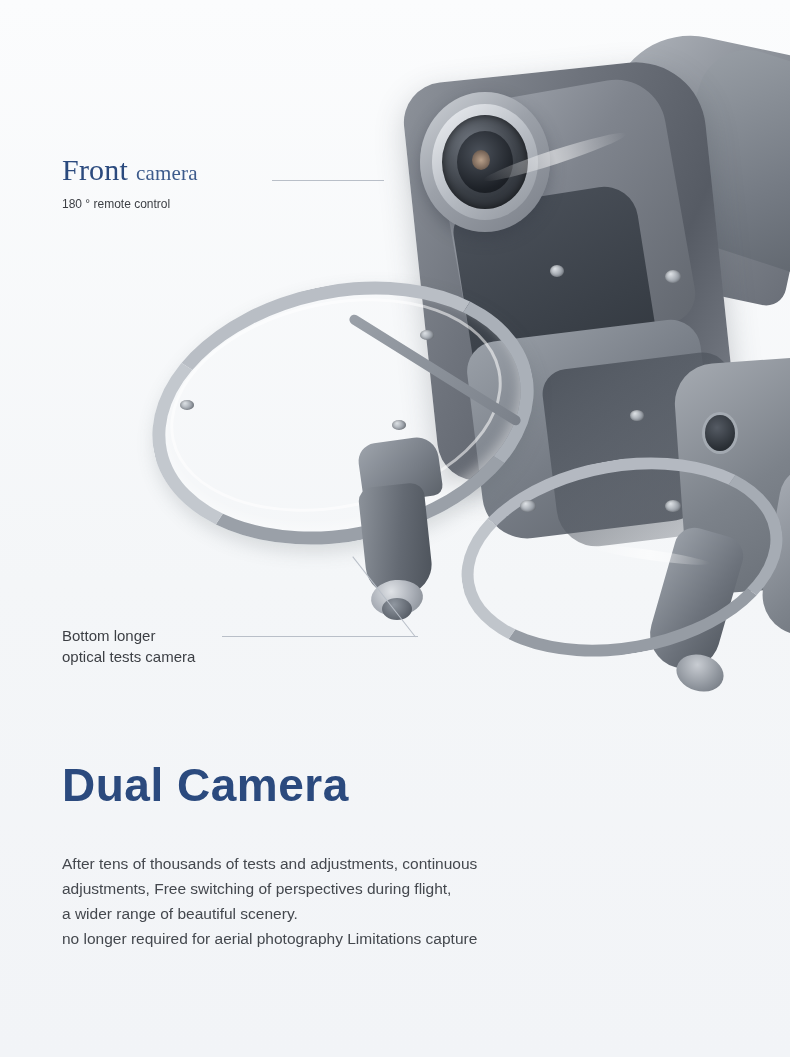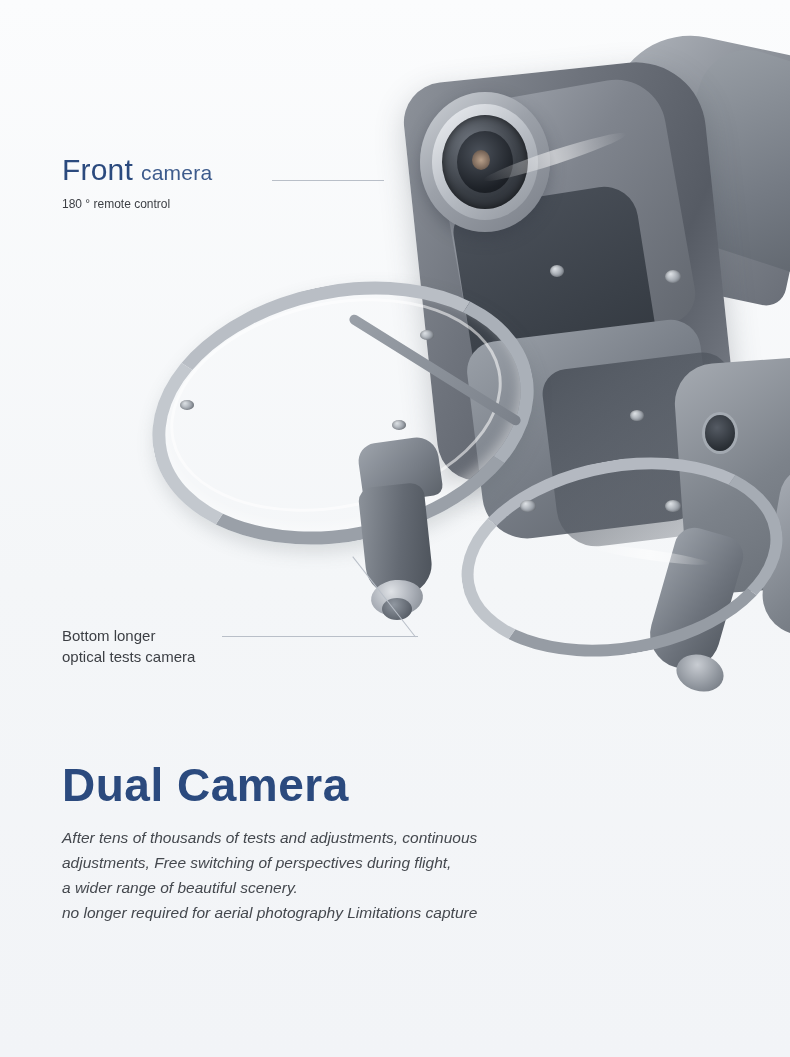--- a/index.html
+++ b/index.html
@@ -284,20 +284,21 @@
   .callout {
     position: absolute;
   }
   .callout-title {
     font-size: 30px;
     color: #2b4a7e;
     font-weight: 400;
     letter-spacing: 0.2px;
     line-height: 1;
     white-space: nowrap;
+    font-family: Liberation Serif, serif;
   }
   .callout-title .sub {
     font-size: 21px;
     color: #3d5b8c;
     margin-left: 8px;
   }
   .callout-sub {
     margin-top: 12px;
     font-size: 12px;
     color: #3c3f44;
@@ -353,25 +354,24 @@
     width: 660px;
   }
   .headline {
     font-size: 46px;
     color: #2b4a7e;
     font-weight: 700;
     letter-spacing: 0.5px;
     line-height: 1.1;
   }
   .paragraph {
-    margin-top: 14px;
+    margin-top: 40px;
     font-size: 15.5px;
     line-height: 25px;
     color: #44484e;
-    font-style: italic;
   }
   .paragraph p {
     margin: 0;
     white-space: nowrap;
   }
 </style>
 </head>
 <body>
 
 <div class="page">

